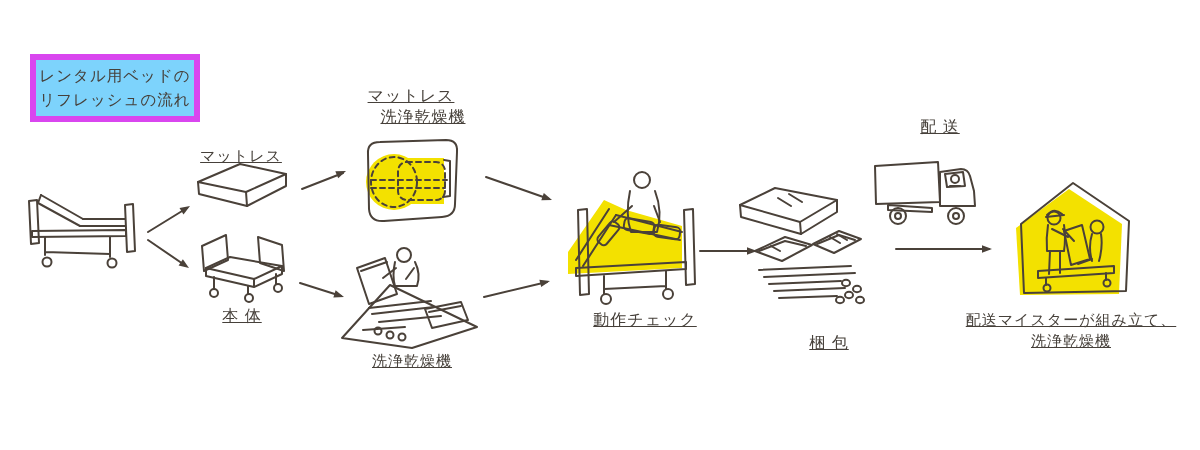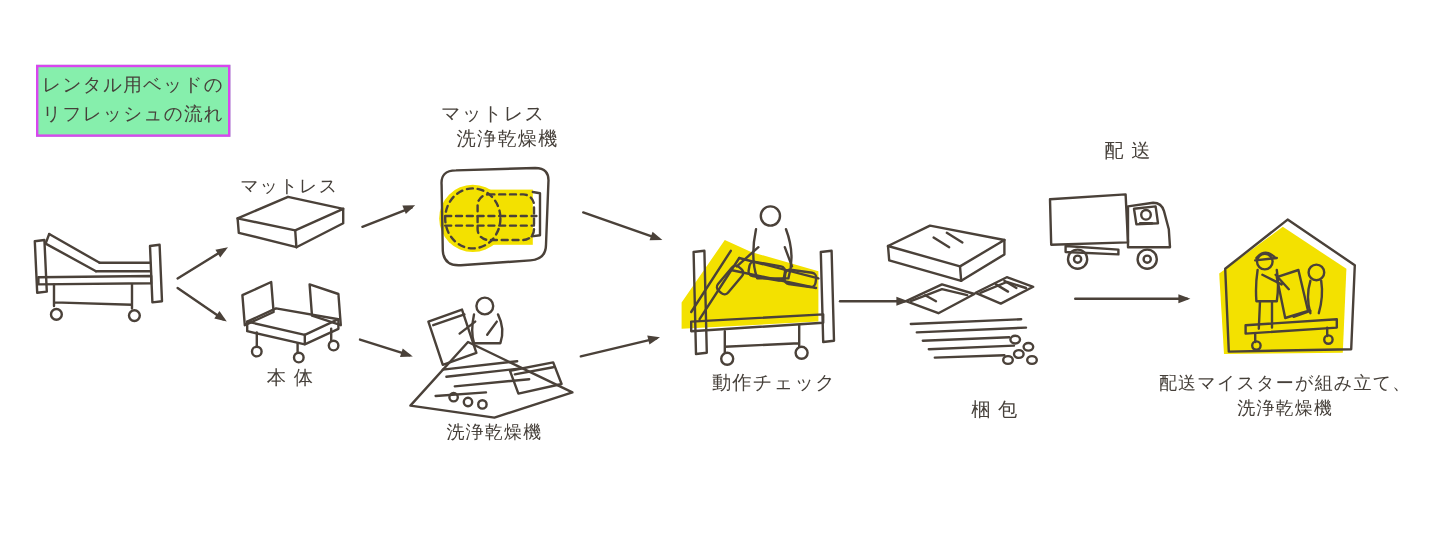--- a/index.html
+++ b/index.html
@@ -2,27 +2,27 @@
 <html><head>
 <meta charset="utf-8">
 <style>
   html,body{margin:0;padding:0;background:#ffffff;}
   .stage{
     position:relative;width:1200px;height:450px;background:#ffffff;overflow:hidden;
     font-family:"Liberation Sans","DejaVu Sans",sans-serif;color:#46403a;
   }
   .label{
     position:absolute;transform:translateX(-50%);white-space:nowrap;text-align:right;
-    font-size:15px;font-weight:500;letter-spacing:1px;color:#46403a;line-height:1.2;
+    font-size:15px;font-weight:500;letter-spacing:1px;color:#46403a;line-height:1.2;text-decoration:underline;
   }
   .label.big{font-size:16px;}
   .title-box{
     position:absolute;left:30px;top:54px;width:158px;height:56px;
-    border:2px solid #d946ef;display:flex;flex-direction:column;align-items:center;justify-content:center;
-    font-size:15.5px;font-weight:500;letter-spacing:1px;line-height:1.55;color:#46403a;background:#86efac;
+    border:6px solid #d946ef;display:flex;flex-direction:column;align-items:center;justify-content:center;
+    font-size:15.5px;font-weight:500;letter-spacing:1px;line-height:1.55;color:#46403a;background:#7dd3fc;
   }
   svg.art{position:absolute;overflow:visible;}
   svg.art path, svg.art line, svg.art rect, svg.art circle, svg.art ellipse{
     stroke:#4a4139;stroke-width:2;fill:none;stroke-linecap:round;stroke-linejoin:round;
   }
   svg.art .fill-y{fill:#f3e100;stroke:none;}
   svg.art .ah{fill:#4a4139;stroke:none;}
 </style>
 </head>
 <body>

